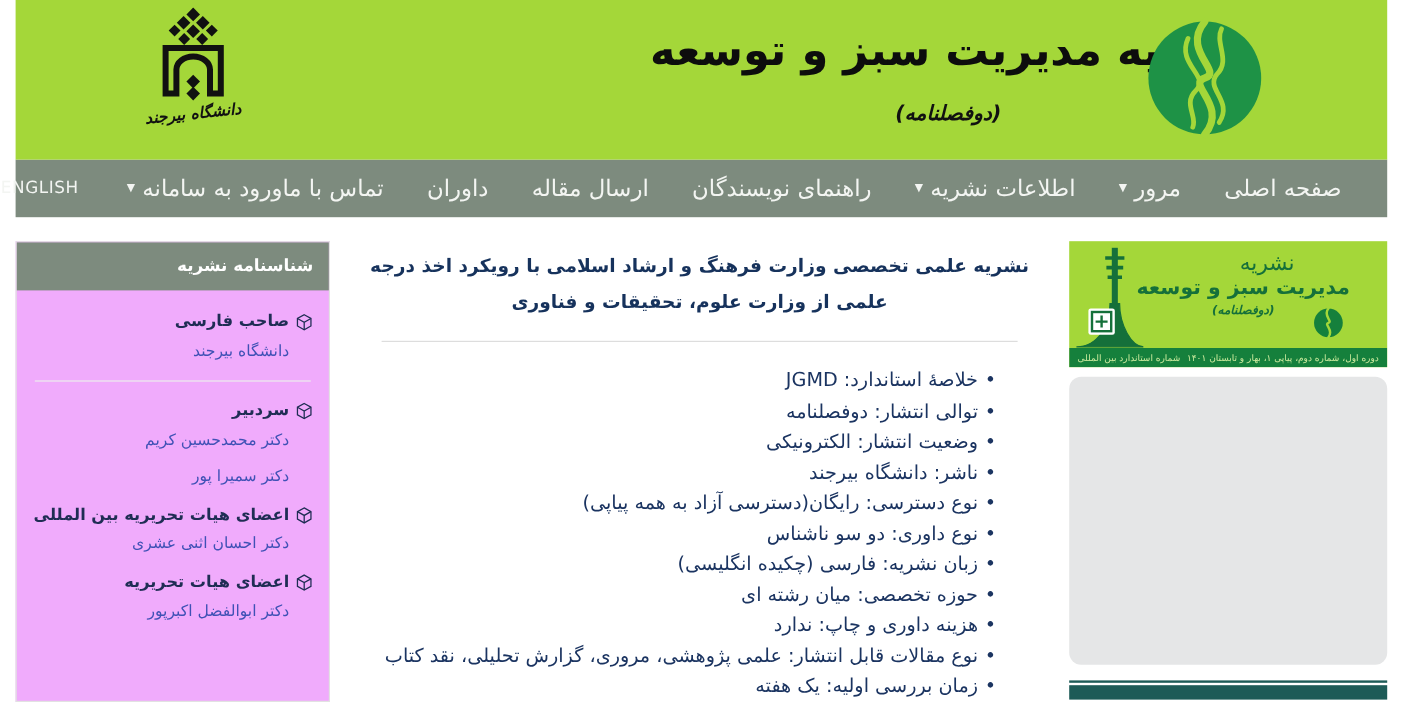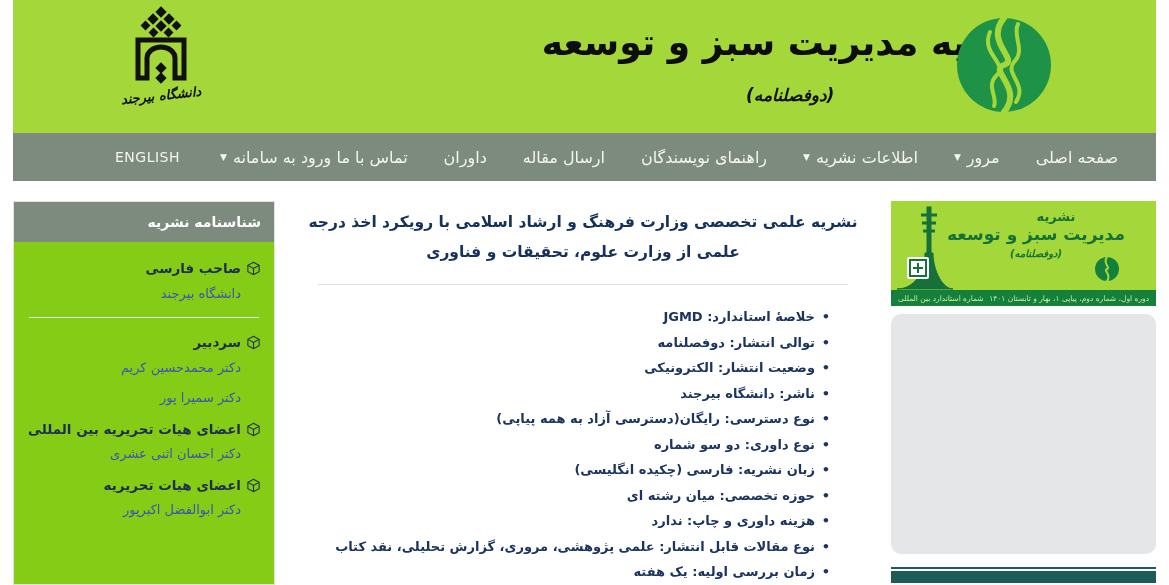--- a/index.html
+++ b/index.html
@@ -18,59 +18,59 @@
   .journal-subtitle { font-size: 17px; font-weight: bold; font-style: italic; color: #111;
     margin-top: 22px; }
   .leaf-logo { position: absolute; right: 102px; top: 14px; }
 
   
   .navbar { margin: 0 13px; height: 48px; background: #7d8b7e; direction: rtl;
     display: flex; align-items: center; justify-content: space-between;
     padding: 0 38px 0 70px; }
   .nav-group { display: flex; align-items: center; gap: 36px; }
   .nav-group.left { gap: 40px; }
-  .nav-item { color: #f3f5f2; font-size: 16px; cursor: pointer; white-space: nowrap;
+  .nav-item { color: #f3f5f2; font-size: 19px; cursor: pointer; white-space: nowrap;
     display: flex; align-items: center; gap: 6px; }
   .caret { font-size: 9px; color: #f3f5f2; }
   .caret::after { content: "▼"; }
   .nav-item.en { font-size: 14px; letter-spacing: 0.5px; margin-left: 32px; }
 
   
   .content { margin: 20px 13px 0; display: flex; direction: rtl; gap: 13px; }
 
   
   .col-cover { width: 265px; flex: 0 0 265px; }
   .cover-card { height: 105px; background: #a4d739; position: relative; overflow: hidden; }
   .cover-text { position: absolute; top: 8px; right: 30px; width: 180px;
     text-align: center; direction: rtl; color: #15703a; }
-  .cover-t1 { font-size: 13px; font-weight: bold; margin-right: -40px; }
+  .cover-t1 { font-size: 18px; font-weight: normal; margin-right: -40px; }
   .cover-t2 { font-size: 17px; font-weight: bold; letter-spacing: -0.5px; }
   .cover-sub { font-size: 10px; font-weight: bold; font-style: italic; margin-top: 4px; }
   .cover-motif { position: absolute; left: 4px; top: 4px; }
   .cover-leaf { position: absolute; right: 36px; bottom: 20px; }
   .cover-strip { position: absolute; left: 0; right: 0; bottom: 0; height: 16px;
     background: #15803c; display: flex; direction: rtl; align-items: center;
     justify-content: space-between; padding: 0 7px; }
   .strip-txt { font-size: 7.5px; color: #cdeb9e; white-space: nowrap; }
   .placeholder-box { margin-top: 8px; height: 240px; background: #e5e6e7; border-radius: 10px; }
   .teal-widget { margin-top: 13px; border-top: 2px solid #1d5b57; padding-top: 2px; }
   .teal-widget .bar { height: 12px; background: #1d5b57; }
 
   
   .col-main { flex: 1 1 auto; padding: 0 20px; direction: rtl; }
   .main-heading { color: #16325c; font-size: 15.5px; font-weight: bold; text-align: center;
     line-height: 1.95; max-width: 560px; margin: 6px auto 0; }
   .divider { border: none; border-top: 1px solid #ddd; margin: 17px 10px; }
   .bullet-list { list-style: none; padding: 2px 28px 0 0; }
-  .bullet-list li { color: #1b3461; font-size: 13px; font-weight: bold;
+  .bullet-list li { color: #1b3461; font-size: 16px; font-weight: normal;
     line-height: 25.5px; position: relative; padding-right: 15px; }
   .bullet-list li::before { content: "•"; position: absolute; right: 0; color: #1b3461; }
 
   
-  .col-side { width: 262px; flex: 0 0 262px; border: 1px solid #e2e2e2; background: #84cc16;
+  .col-side { width: 262px; flex: 0 0 262px; border: 1px solid #e2e2e2; background: #f0abfc;
     direction: rtl; height: 384px; }
   .side-header { background: #7d8b7e; color: #fff; font-size: 14px; font-weight: bold;
     padding: 12px 13px; }
   .side-body { padding: 16px 13px 0; }
   .side-item { margin-bottom: 11px; }
   .side-label { display: flex; align-items: center; gap: 5px; color: #1f2d54;
     font-size: 13.5px; font-weight: bold; line-height: 1.6; }
   .cube-icon { flex: 0 0 auto; display: inline-flex; }
   .side-link { display: block; color: #3f51b5; font-size: 13px; text-decoration: none;
     margin: 4px 20px 0 0; line-height: 1.5; cursor: pointer; }
@@ -196,21 +196,21 @@
 
   <div class="col-main">
     <div class="main-heading">نشریه علمی تخصصی وزارت فرهنگ و ارشاد اسلامی با رویکرد اخذ درجه علمی از وزارت علوم، تحقیقات و فناوری</div>
     <hr class="divider">
     <ul class="bullet-list">
       <li>خلاصهٔ استاندارد: JGMD</li>
       <li>توالی انتشار: دوفصلنامه</li>
       <li>وضعیت انتشار: الکترونیکی</li>
       <li>ناشر: دانشگاه بیرجند</li>
       <li>نوع دسترسی: رایگان(دسترسی آزاد به همه پیاپی)</li>
-      <li>نوع داوری: دو سو شماره</li>
+      <li>نوع داوری: دو سو ناشناس</li>
       <li>زبان نشریه: فارسی (چکیده انگلیسی)</li>
       <li>حوزه تخصصی: میان رشته ای</li>
       <li>هزینه داوری و چاپ: ندارد</li>
       <li>نوع مقالات قابل انتشار: علمی پژوهشی، مروری، گزارش تحلیلی، نقد کتاب</li>
       <li>زمان بررسی اولیه: یک هفته</li>
     </ul>
 
   </div>
 
   <div class="col-side">

